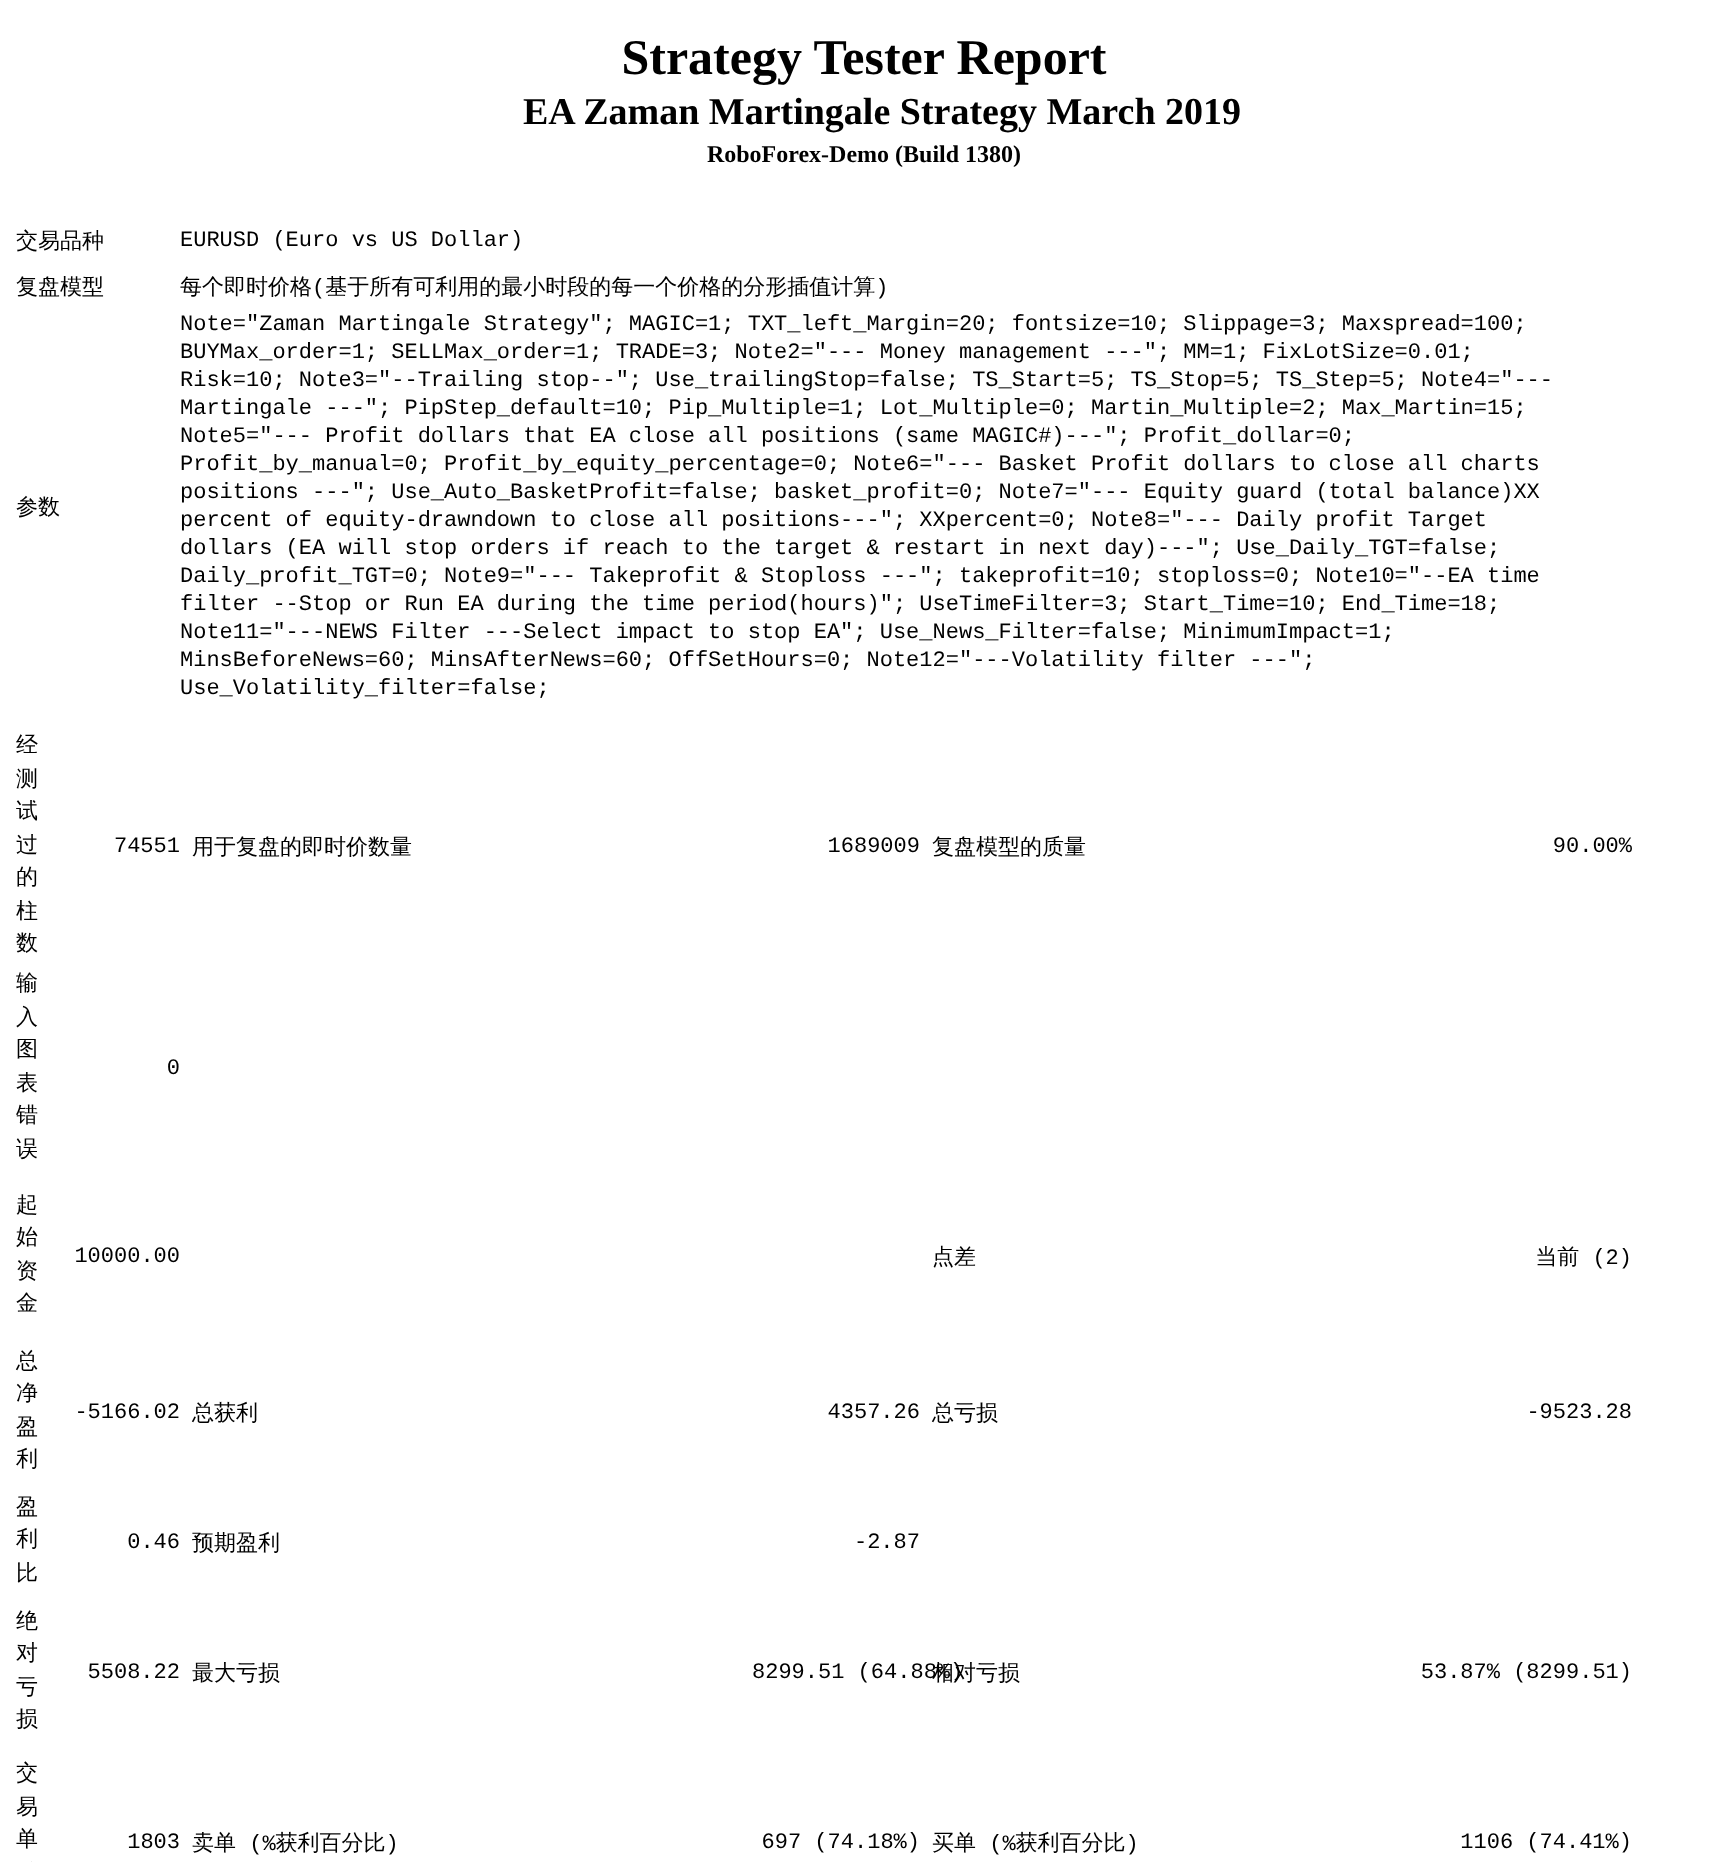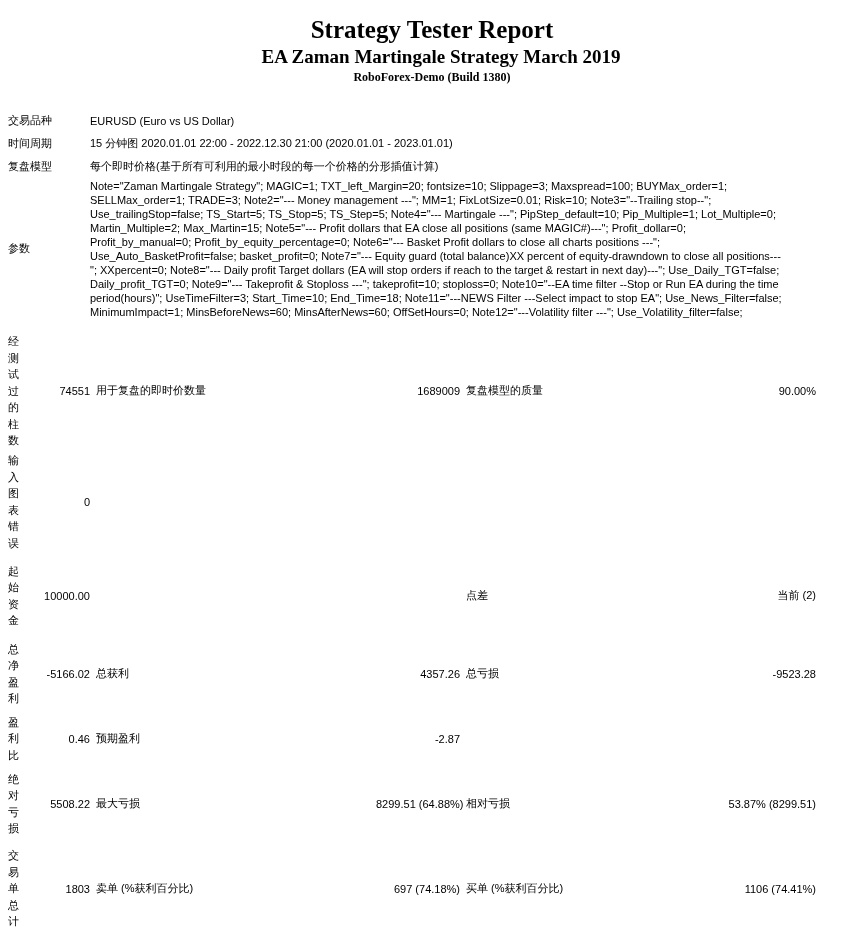--- a/index.html
+++ b/index.html
@@ -1,21 +1,21 @@
 <!DOCTYPE html>
 <html><head>
 <meta charset="utf-8">
 <style>
   html, body { margin: 0; padding: 0; background: #ffffff; }
   body { width: 864px; height: 931px; overflow: hidden; color: #000; }
   .header { text-align: center; font-family: "Liberation Serif", serif; font-weight: bold; }
   .title1 { font-size: 25px; line-height: 29px; padding-top: 15px; }
   .title2 { font-size: 19px; line-height: 26px; margin-left: 18px; }
   .title3 { font-size: 12px; line-height: 14px; }
-  table.report { border-collapse: collapse; font-family: Liberation Sans, sans-serif; font-size: 11px; margin-left: 8px; margin-top: 25px; table-layout: fixed; width: 814px; }
+  table.report { border-collapse: collapse; font-family: Liberation Mono, monospace; font-size: 11px; margin-left: 8px; margin-top: 25px; table-layout: fixed; width: 814px; }
   table.report td { padding: 0; vertical-align: middle; }
   .vlbl { width: 12px; line-height: 16.5px; word-break: break-all; }
   .num { text-align: right; padding-right: 6px !important; white-space: nowrap; }
   .params { line-height: 14px; font-size: 11px; padding-top: 1px !important; }
   .row-simple td { height: 23px; }
   .txt { white-space: nowrap; }
 </style>
 </head>
 <body>
 
@@ -31,24 +31,20 @@
     <col style="width:0px">
     <col style="width:290px">
     <col style="width:80px">
     <col style="width:362px">
   </colgroup>
 
   <tbody>
       <tr class="row-simple">
     <td>交易品种</td>
     <td colspan="4" class="txt">EURUSD (Euro vs US Dollar)</td>
-  </tr>
-  <tr class="row-simple">
-    <td>时间周期</td>
-    <td colspan="4" class="txt">15 分钟图 2020.01.01 22:00 - 2022.12.30 21:00 (2020.01.01 - 2023.01.01)</td>
   </tr>
   <tr class="row-simple">
     <td>复盘模型</td>
     <td colspan="4" class="txt">每个即时价格(基于所有可利用的最小时段的每一个价格的分形插值计算)</td>
   </tr>
   <tr>
     <td>参数</td>
     <td colspan="4" class="params" style="padding-right:40px">Note="Zaman Martingale Strategy"; MAGIC=1; TXT_left_Margin=20; fontsize=10; Slippage=3; Maxspread=100; BUYMax_order=1; SELLMax_order=1; TRADE=3; Note2="--- Money management ---"; MM=1; FixLotSize=0.01; Risk=10; Note3="--Trailing stop--"; Use_trailingStop=false; TS_Start=5; TS_Stop=5; TS_Step=5; Note4="--- Martingale ---"; PipStep_default=10; Pip_Multiple=1; Lot_Multiple=0; Martin_Multiple=2; Max_Martin=15; Note5="--- Profit dollars that EA close all positions (same MAGIC#)---"; Profit_dollar=0; Profit_by_manual=0; Profit_by_equity_percentage=0; Note6="--- Basket Profit dollars to close all charts positions ---"; Use_Auto_BasketProfit=false; basket_profit=0; Note7="--- Equity guard (total balance)XX percent of equity-drawndown to close all positions---"; XXpercent=0; Note8="--- Daily profit Target dollars (EA will stop orders if reach to the target &amp; restart in next day)---"; Use_Daily_TGT=false; Daily_profit_TGT=0; Note9="--- Takeprofit &amp; Stoploss ---"; takeprofit=10; stoploss=0; Note10="--EA time filter --Stop or Run EA during the time period(hours)"; UseTimeFilter=3; Start_Time=10; End_Time=18; Note11="---NEWS Filter ---Select impact to stop EA"; Use_News_Filter=false; MinimumImpact=1; MinsBeforeNews=60; MinsAfterNews=60; OffSetHours=0; Note12="---Volatility filter ---"; Use_Volatility_filter=false;</td>
   </tr>
 </tbody>

